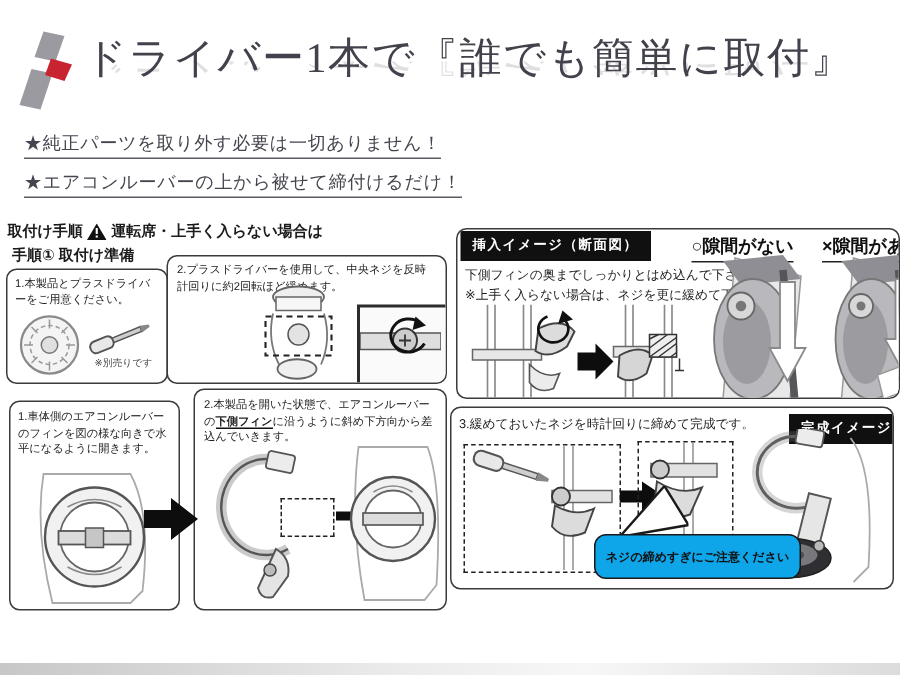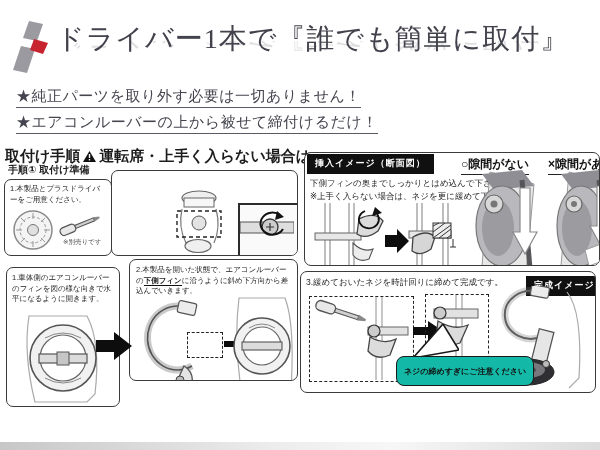--- a/index.html
+++ b/index.html
@@ -4,35 +4,35 @@
 <style>
   html,body{margin:0;padding:0;background:#fff;}
   .page{position:relative;width:600px;height:450px;background:#ffffff;overflow:hidden;
         font-family:"Liberation Sans","DejaVu Sans",sans-serif;color:#2e2e34;}
   .abs{position:absolute;}
   .serif{font-family:"Liberation Serif","DejaVu Serif",serif;}
 
   .title{left:56px;top:20px;font-size:28px;letter-spacing:1px;color:#42424c;white-space:nowrap;font-weight:500;}
   .title-reflect{left:56px;top:56px;height:15px;overflow:hidden;font-size:28px;letter-spacing:1px;
                  color:#42424c;white-space:nowrap;font-weight:500;transform:scaleY(-1);transform-origin:top;opacity:.16;}
-  .bullet{left:16px;font-size:15px;letter-spacing:.5px;color:#45454f;border-bottom:1px solid #5a5a64;
+  .bullet{left:16px;font-size:12px;letter-spacing:.5px;color:#45454f;border-bottom:1px solid #5a5a64;
           padding-bottom:1px;white-space:nowrap;font-weight:500;}
 
-  .proc-head{left:5px;top:147px;font-size:15px;font-weight:bold;color:#1c1c1c;display:flex;align-items:center;gap:3px;}
+  .proc-head{left:5px;top:147px;font-size:10px;font-weight:bold;color:#1c1c1c;display:flex;align-items:center;gap:3px;}
   .step-group{left:8px;top:163px;font-size:10px;font-weight:bold;color:#1c1c1c;}
 
   .panel{border:1.5px solid #3b3b3b;border-radius:7px;background:#fff;overflow:hidden;box-sizing:border-box;}
   .ptext{font-size:7.5px;line-height:1.4;color:#222;}
   .stext{font-size:8.5px;line-height:1.45;color:#1d1d1d;}
 
   .badge{background:#101010;color:#fff;font-weight:bold;padding:3px 8px 4px 8px;font-size:9px;letter-spacing:1px;white-space:nowrap;}
   .gaplabel{font-size:12px;font-weight:bold;color:#111;border-bottom:1.5px solid #222;padding-bottom:1px;white-space:nowrap;}
 
   .dashedbox{border:1.5px dashed #222;box-sizing:border-box;background:transparent;}
-  .caution-bubble{border:1.8px solid #1a1a1a;border-radius:8px;background:#14b8a6;display:flex;align-items:center;justify-content:center;
+  .caution-bubble{border:1.8px solid #1a1a1a;border-radius:8px;background:#0ea5e9;display:flex;align-items:center;justify-content:center;
                   font-size:8px;font-weight:bold;color:#111;white-space:nowrap;}
   .em-u{font-weight:bold;border-bottom:1.5px solid #111;}
   .note-s{font-size:6.5px;color:#444;}
   .bottom-band{left:0;top:442px;width:600px;height:8px;
                background:linear-gradient(to right,#c7c7c7,#ececec 45%,#f7f7f7 65%,#dcdcdc);}
   svg{display:block;}
 </style>
 </head>
 <body>
 
@@ -73,20 +73,21 @@
       <g transform="rotate(-22 23 15)">
         <rect x="2" y="11" width="16" height="8" rx="3.5" fill="#e8e8e8" stroke="#555" stroke-width="1.3"></rect>
         <rect x="18" y="13.4" width="20" height="3.2" fill="#cfcfcf" stroke="#555" stroke-width="1"></rect>
         <polygon points="38,12.6 44,14.2 44,15.8 38,17.4" fill="#888"></polygon>
       </g>
     </svg>
     <div class="abs note-s" style="left:58px;top:58px">※別売りです</div>
   </div>
 
   <div class="abs panel" style="left:111px;top:170px;width:187px;height:86px">
+    <div class="ptext" style="padding:4px 6px 0 6px">2.プラスドライバーを使用して、中央ネジを反時計回りに約2回転ほど緩めます。</div>
     <svg class="abs" style="left:56px;top:16px" width="62" height="68" viewBox="0 0 62 68">
       <ellipse cx="31" cy="11" rx="17" ry="7" fill="#efefef" stroke="#666" stroke-width="1.2"></ellipse>
       <rect x="16" y="11" width="30" height="9" fill="#f7f7f7" stroke="#666" stroke-width="1"></rect>
       <path d="M14,22 q-4,18 4,34 M48,22 q5,18 -2,34" fill="none" stroke="#777" stroke-width="1.2"></path>
       <ellipse cx="30" cy="59" rx="13" ry="6.5" fill="#efefef" stroke="#666" stroke-width="1.2"></ellipse>
       <circle cx="31" cy="36" r="7" fill="#e3e3e3" stroke="#555" stroke-width="1"></circle>
       <rect x="9" y="24" width="44" height="26" fill="none" stroke="#222" stroke-width="1.4" stroke-dasharray="4 3"></rect>
     </svg>
     <div class="abs" style="left:126px;top:32px;width:58px;height:50px;border:2px solid #2c2c2c;background:#fafafa">
       <svg width="54" height="46" viewBox="0 0 54 46">
@@ -109,21 +110,21 @@
       <rect x="42" y="40" width="12" height="13" fill="#c6c6c6" stroke="#555" stroke-width="1"></rect>
       <path d="M30,26 q18,-10 36,0" fill="none" stroke="#888" stroke-width="1"></path>
       <path d="M30,66 q18,10 36,0" fill="none" stroke="#888" stroke-width="1"></path>
     </svg>
   </div>
 
   <svg class="abs" style="left:96px;top:330px;z-index:5" width="36" height="32" viewBox="0 0 36 32">
     <polygon points="0,10 18,10 18,2 36,16 18,30 18,22 0,22" fill="#0d0d0d"></polygon>
   </svg>
 
-  <div class="abs panel" style="left:129px;top:259px;width:169px;height:122px">
+  <div class="abs panel" style="left:129px;top:259px;width:169px;height:148px">
     <div class="ptext" style="padding:5px 6px 0 6px">
       <span>2.本製品を開いた状態で、エアコンルーバーの</span><span class="em-u">下側フィン</span><span>に沿うように斜め下方向から差込んでいきます。</span>
     </div>
     <svg class="abs" style="left:4px;top:40px" width="72" height="104" viewBox="0 0 72 104">
       <path d="M54,8 a30,32 0 1 0 4,58" fill="none" stroke="#666" stroke-width="7" opacity=".35"></path>
       <path d="M54,8 a30,32 0 1 0 4,58" fill="none" stroke="#555" stroke-width="1.6"></path>
       <rect x="44" y="2" width="18" height="12" rx="2" fill="#ececec" stroke="#555" stroke-width="1.2" transform="rotate(12 53 8)"></rect>
       <path d="M50,66 q10,6 8,18 l-10,14 q-8,2 -10,-6 z" fill="#e4e4e4" stroke="#555" stroke-width="1.3"></path>
       <circle cx="46" cy="80" r="4" fill="#bbb" stroke="#444" stroke-width="1"></circle>
     </svg>

